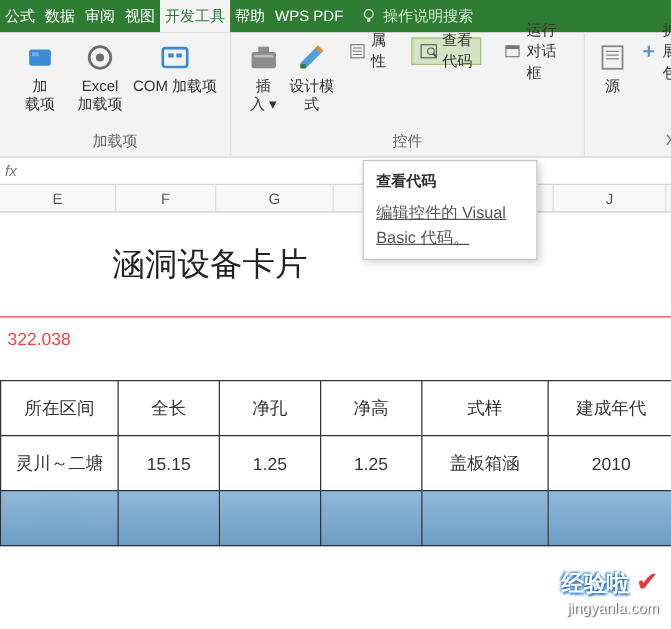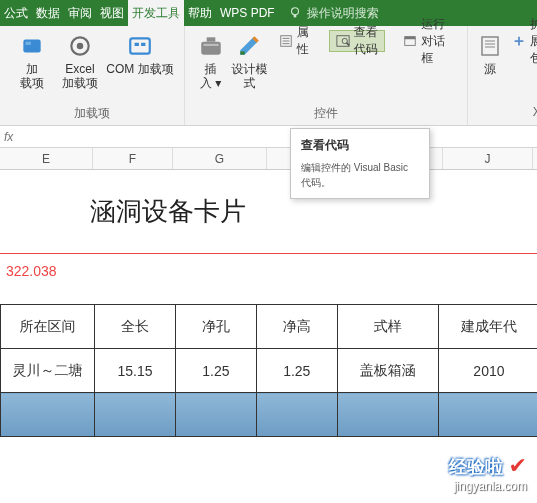--- a/index.html
+++ b/index.html
@@ -96,21 +96,21 @@
     top: 128px;
     left: 290px;
     width: 140px;
     background: #fff;
     border: 1px solid #c5c5c5;
     box-shadow: 2px 2px 6px rgba(0,0,0,0.2);
     padding: 8px 10px;
     z-index: 100;
   }
   .tooltip-title { font-weight: bold; margin-bottom: 6px; }
-  .tooltip-body { color: #555; font-size: 10px; line-height: 1.5; }
+  .tooltip-body { color: #555; font-size: 13px; line-height: 1.5; text-decoration: underline; }
   .fx-bar {
     height: 22px;
     border-bottom: 1px solid #d4d4d4;
     display: flex;
     align-items: center;
     padding-left: 4px;
     color: #777;
     font-style: italic;
     z-index: 1;
   }

